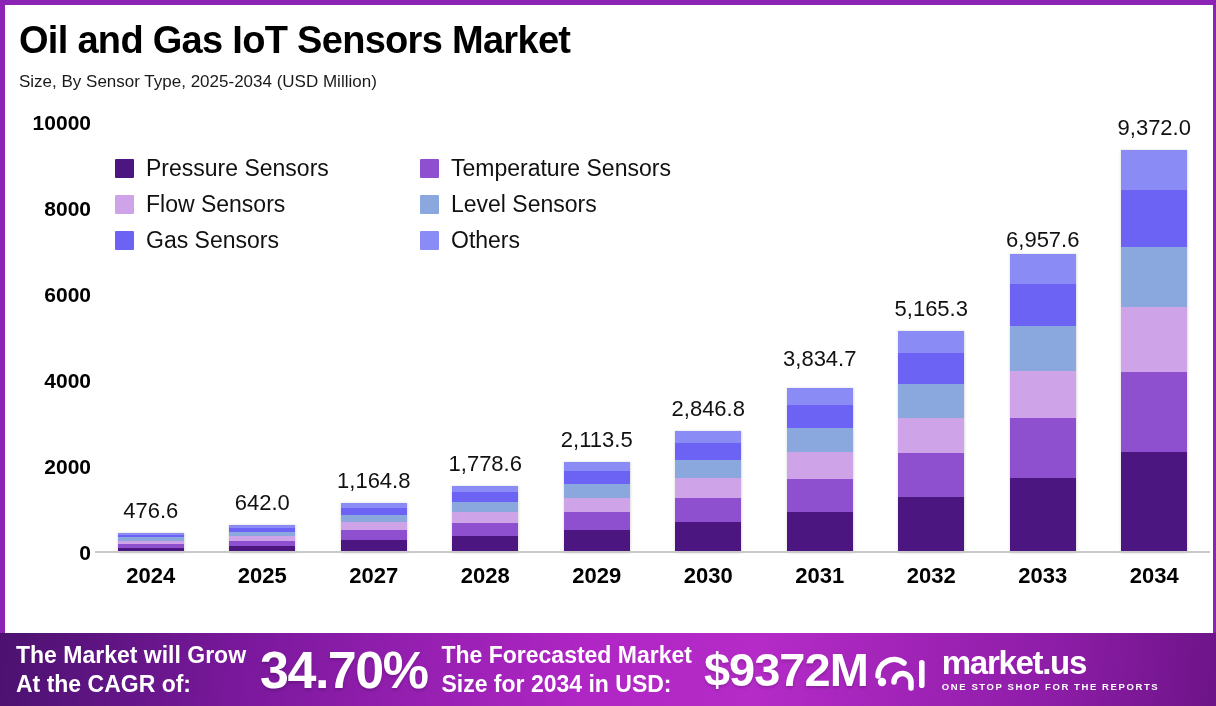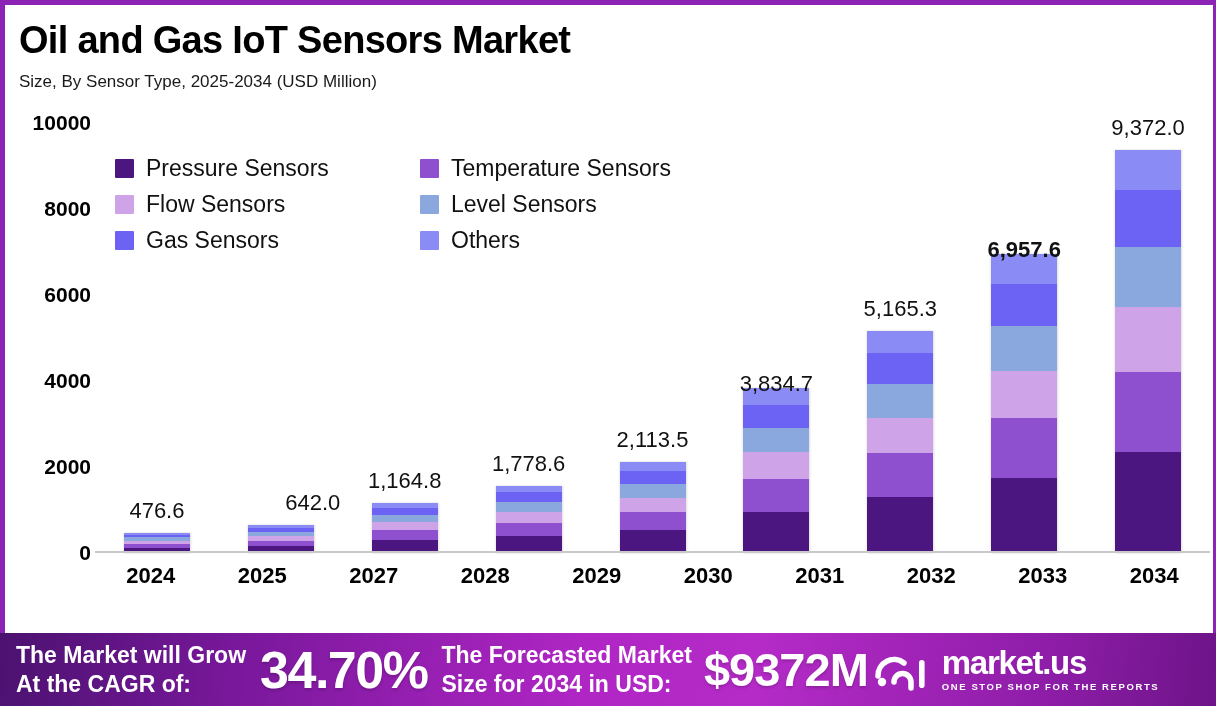--- a/index.html
+++ b/index.html
@@ -204,21 +204,21 @@
         </div>
         <div class="bar-col">
           <div class="bar-stack">
             <div class="bar-seg" style="background: rgb(75, 22, 128); height: 6.9015px;"></div>
             <div class="bar-seg" style="background: rgb(142, 80, 206); height: 5.5212px;"></div>
             <div class="bar-seg" style="background: rgb(207, 163, 232); height: 4.4161px;"></div>
             <div class="bar-seg" style="background: rgb(139, 168, 222); height: 4.1409px;"></div>
             <div class="bar-seg" style="background: rgb(108, 99, 245); height: 3.8657px;"></div>
             <div class="bar-seg" style="background: rgb(139, 139, 245); height: 2.7606px;"></div>
           </div>
-          <div class="bar-total" style="bottom: 36.606px; margin-left: 32px;">642.0</div>
+          <div class="bar-total" style="bottom: 36.606px;">642.0</div>
         </div>
         <div class="bar-col">
           <div class="bar-stack">
             <div class="bar-seg" style="background: rgb(75, 22, 128); height: 12.5216px;"></div>
             <div class="bar-seg" style="background: rgb(142, 80, 206); height: 10.019px;"></div>
             <div class="bar-seg" style="background: rgb(207, 163, 232); height: 8.0152px;"></div>
             <div class="bar-seg" style="background: rgb(139, 168, 222); height: 7.5121px;"></div>
             <div class="bar-seg" style="background: rgb(108, 99, 245); height: 7.0133px;"></div>
             <div class="bar-seg" style="background: rgb(139, 139, 245); height: 5.0095px;"></div>
           </div>
@@ -241,28 +241,39 @@
             <div class="bar-seg" style="background: rgb(142, 80, 206); height: 18.1761px;"></div>
             <div class="bar-seg" style="background: rgb(207, 163, 232); height: 14.5426px;"></div>
             <div class="bar-seg" style="background: rgb(139, 168, 222); height: 13.631px;"></div>
             <div class="bar-seg" style="background: rgb(108, 99, 245); height: 12.7237px;"></div>
             <div class="bar-seg" style="background: rgb(139, 139, 245); height: 9.0902px;"></div>
           </div>
           <div class="bar-total" style="bottom: 99.8805px;">2,113.5</div>
         </div>
         <div class="bar-col">
           <div class="bar-stack">
+            <div class="bar-seg" style="background: rgb(75, 22, 128); height: 30.6031px;"></div>
+            <div class="bar-seg" style="background: rgb(142, 80, 206); height: 24.4842px;"></div>
+            <div class="bar-seg" style="background: rgb(207, 163, 232); height: 19.5865px;"></div>
+            <div class="bar-seg" style="background: rgb(139, 168, 222); height: 18.361px;"></div>
+            <div class="bar-seg" style="background: rgb(108, 99, 245); height: 17.1398px;"></div>
+            <div class="bar-seg" style="background: rgb(139, 139, 245); height: 12.2421px;"></div>
+          </div>
+          <div class="bar-total" style="bottom: 131.412px;">2,846.8</div>
+        </div>
+        <div class="bar-col">
+          <div class="bar-stack">
             <div class="bar-seg" style="background: rgb(75, 22, 128); height: 41.2241px;"></div>
             <div class="bar-seg" style="background: rgb(142, 80, 206); height: 32.9767px;"></div>
             <div class="bar-seg" style="background: rgb(207, 163, 232); height: 26.3848px;"></div>
             <div class="bar-seg" style="background: rgb(139, 168, 222); height: 24.7336px;"></div>
             <div class="bar-seg" style="background: rgb(108, 99, 245); height: 23.0867px;"></div>
             <div class="bar-seg" style="background: rgb(139, 139, 245); height: 16.4905px;"></div>
           </div>
-          <div class="bar-total" style="bottom: 156px; margin-top: 32px;">3,834.7</div>
+          <div class="bar-total" style="bottom: 181px; margin-top: 32px;">3,834.7</div>
         </div>
         <div class="bar-col">
           <div class="bar-stack">
             <div class="bar-seg" style="background: rgb(75, 22, 128); height: 55.5259px;"></div>
             <div class="bar-seg" style="background: rgb(142, 80, 206); height: 44.4233px;"></div>
             <div class="bar-seg" style="background: rgb(207, 163, 232); height: 35.5352px;"></div>
             <div class="bar-seg" style="background: rgb(139, 168, 222); height: 33.3164px;"></div>
             <div class="bar-seg" style="background: rgb(108, 99, 245); height: 31.0933px;"></div>
             <div class="bar-seg" style="background: rgb(139, 139, 245); height: 22.2095px;"></div>
           </div>
@@ -270,21 +281,21 @@
         </div>
         <div class="bar-col">
           <div class="bar-stack">
             <div class="bar-seg" style="background: rgb(75, 22, 128); height: 74.7942px;"></div>
             <div class="bar-seg" style="background: rgb(142, 80, 206); height: 59.8345px;"></div>
             <div class="bar-seg" style="background: rgb(207, 163, 232); height: 47.8676px;"></div>
             <div class="bar-seg" style="background: rgb(139, 168, 222); height: 44.8748px;"></div>
             <div class="bar-seg" style="background: rgb(108, 99, 245); height: 41.8863px;"></div>
             <div class="bar-seg" style="background: rgb(139, 139, 245); height: 29.9194px;"></div>
           </div>
-          <div class="bar-total" style="bottom: 290px; font-weight: bold;">6,957.6</div>
+          <div class="bar-total" style="bottom: 300px;">6,957.6</div>
         </div>
         <div class="bar-col">
           <div class="bar-stack">
             <div class="bar-seg" style="background: rgb(75, 22, 128); height: 100.749px;"></div>
             <div class="bar-seg" style="background: rgb(142, 80, 206); height: 80.5992px;"></div>
             <div class="bar-seg" style="background: rgb(207, 163, 232); height: 64.4785px;"></div>
             <div class="bar-seg" style="background: rgb(139, 168, 222); height: 60.4494px;"></div>
             <div class="bar-seg" style="background: rgb(108, 99, 245); height: 56.4203px;"></div>
             <div class="bar-seg" style="background: rgb(139, 139, 245); height: 40.2996px;"></div>
           </div>

